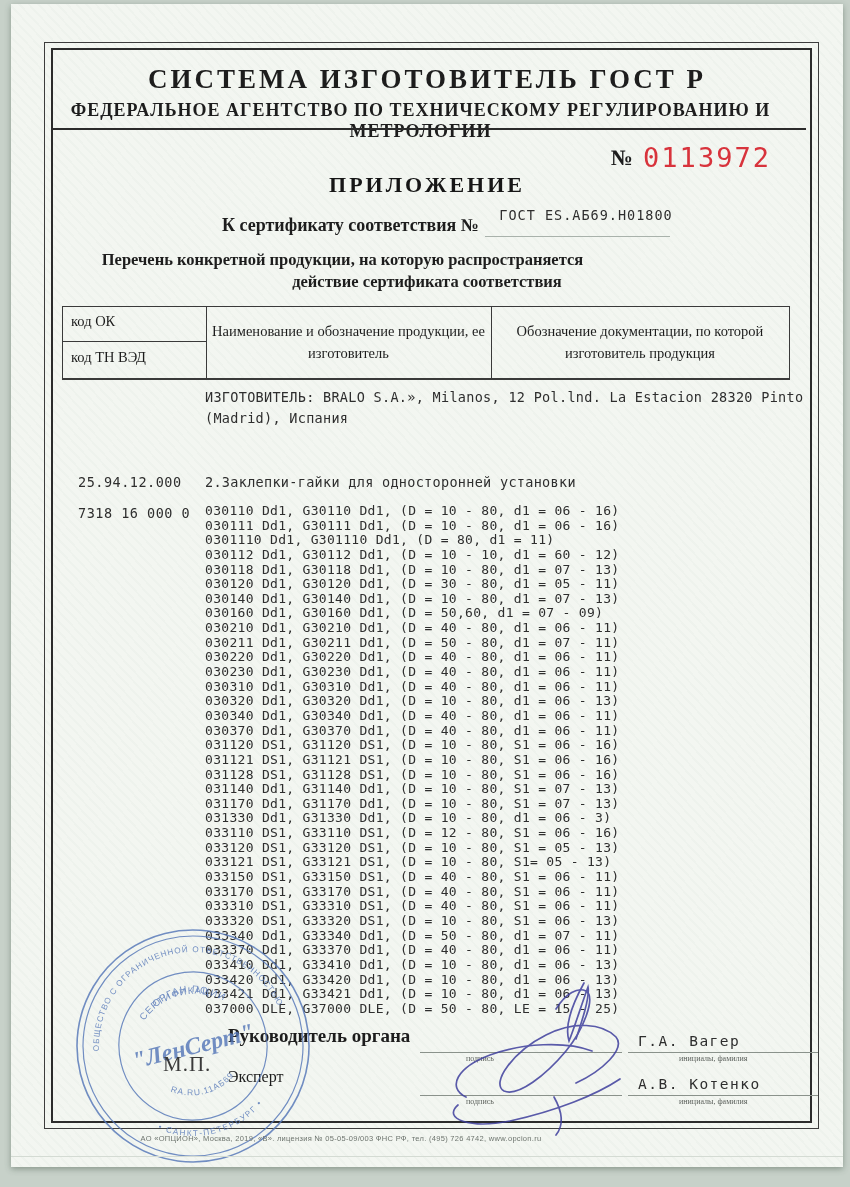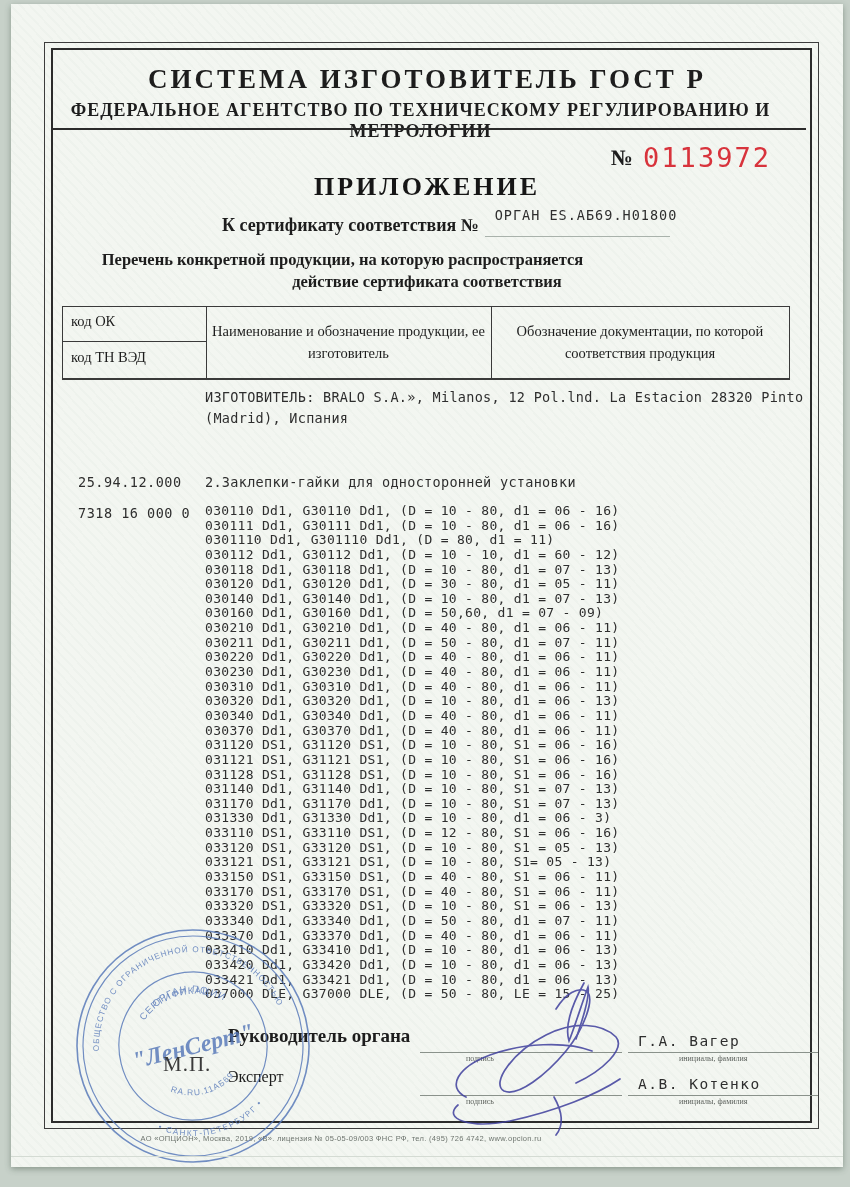--- a/index.html
+++ b/index.html
@@ -28,21 +28,21 @@
   .header-rule{position:absolute;left:42px;top:124px;width:753px;height:0;border-top:2px solid #2b2b2b;}
 
   .blank-no{position:absolute;left:600px;top:138px;font-size:22px;color:#1d1d1d;font-weight:bold;}
   .blank-no .digits{
     font-family:"DejaVu Sans Mono", monospace;font-weight:normal;
     font-size:27px;letter-spacing:2px;color:#d8333c;vertical-align:-2px;padding-left:10px;
   }
 
   .appendix-title{
     position:absolute;left:0;top:168px;width:832px;text-align:center;
-    font-weight:bold;font-size:26px;letter-spacing:3px;color:#161616;
+    font-weight:bold;font-size:22px;letter-spacing:3px;color:#161616;
   }
   .cert-label{position:absolute;left:211px;top:211px;font-weight:bold;font-size:18px;color:#1d1d1d;}
   .cert-number{
     position:absolute;left:477px;top:203px;width:196px;text-align:center;
     font-family:"DejaVu Sans Mono", monospace;font-size:13.5px;letter-spacing:1px;color:#2e2e2e;
   }
   .cert-underline{position:absolute;left:474px;top:232px;width:185px;border-top:1px solid #a9b2ab;}
 
   .descr1{position:absolute;left:0;top:246px;width:663px;text-align:center;font-weight:bold;font-size:16.5px;color:#1d1d1d;}
   .descr2{position:absolute;left:0;top:268px;width:832px;text-align:center;font-weight:bold;font-size:16.5px;color:#1d1d1d;}
@@ -98,34 +98,34 @@
   <div class="frame-inner"></div>
 
   <div class="doc-title">СИСТЕМА ИЗГОТОВИТЕЛЬ ГОСТ Р</div>
   <div class="doc-subtitle">ФЕДЕРАЛЬНОЕ АГЕНТСТВО ПО ТЕХНИЧЕСКОМУ РЕГУЛИРОВАНИЮ И МЕТРОЛОГИИ</div>
   <div class="header-rule"></div>
 
   <div class="blank-no"><span>№</span><span class="digits">0113972</span></div>
 
   <div class="appendix-title">ПРИЛОЖЕНИЕ</div>
   <div class="cert-label">К сертификату соответствия №</div>
-  <div class="cert-number mono">ОРГАН ES.АБ69.Н01800</div>
+  <div class="cert-number mono">ГОСТ ES.АБ69.Н01800</div>
   <div class="cert-underline"></div>
 
   <div class="descr1">Перечень конкретной продукции,  на которую распространяется</div>
   <div class="descr2">действие сертификата соответствия</div>
 
   <div class="tbl">
     <div class="v1"></div>
     <div class="v2"></div>
     <div class="hsplit"></div>
     <div class="c-ok">код ОК</div>
     <div class="c-tnved">код ТН ВЭД</div>
     <div class="c-mid">Наименование и обозначение продукции, ее изготовитель</div>
-    <div class="c-right">Обозначение документации, по которой соответствия продукция</div>
+    <div class="c-right">Обозначение документации, по которой изготовитель продукция</div>
   </div>
 
   <div class="manufacturer mono">ИЗГОТОВИТЕЛЬ: BRALO S.A.», Milanos, 12 Pol.lnd. La Estacion 28320 Pinto (Madrid), Испания</div>
 
   <div class="ok-code mono">25.94.12.000</div>
   <div class="product-title mono">2.Заклепки-гайки для односторонней установки</div>
   <div class="tnved-code mono">7318 16 000 0</div>
 
   <div class="items mono">
       <div class="item">030110 Dd1, G30110 Dd1, (D = 10 - 80, d1 = 06 - 16)</div>
@@ -148,20 +148,21 @@
       <div class="item">031121 DS1, G31121 DS1, (D = 10 - 80, S1 = 06 - 16)</div>
       <div class="item">031128 DS1, G31128 DS1, (D = 10 - 80, S1 = 06 - 16)</div>
       <div class="item">031140 Dd1, G31140 Dd1, (D = 10 - 80, S1 = 07 - 13)</div>
       <div class="item">031170 Dd1, G31170 Dd1, (D = 10 - 80, S1 = 07 - 13)</div>
       <div class="item">031330 Dd1, G31330 Dd1, (D = 10 - 80, d1 = 06 - 3)</div>
       <div class="item">033110 DS1, G33110 DS1, (D = 12 - 80, S1 = 06 - 16)</div>
       <div class="item">033120 DS1, G33120 DS1, (D = 10 - 80, S1 = 05 - 13)</div>
       <div class="item">033121 DS1, G33121 DS1, (D = 10 - 80, S1= 05 - 13)</div>
       <div class="item">033150 DS1, G33150 DS1, (D = 40 - 80, S1 = 06 - 11)</div>
       <div class="item">033170 DS1, G33170 DS1, (D = 40 - 80, S1 = 06 - 11)</div>
+      <div class="item">033310 DS1, G33310 DS1, (D = 40 - 80, S1 = 06 - 11)</div>
       <div class="item">033320 DS1, G33320 DS1, (D = 10 - 80, S1 = 06 - 13)</div>
       <div class="item">033340 Dd1, G33340 Dd1, (D = 50 - 80, d1 = 07 - 11)</div>
       <div class="item">033370 Dd1, G33370 Dd1, (D = 40 - 80, d1 = 06 - 11)</div>
       <div class="item">033410 Dd1, G33410 Dd1, (D = 10 - 80, d1 = 06 - 13)</div>
       <div class="item">033420 Dd1, G33420 Dd1, (D = 10 - 80, d1 = 06 - 13)</div>
       <div class="item">033421 Dd1, G33421 Dd1, (D = 10 - 80, d1 = 06 - 13)</div>
       <div class="item">037000 DLE, G37000 DLE, (D = 50 - 80, LE = 15 - 25)</div>
     </div>
 
   <div class="sig-role-head">Руководитель органа</div>

